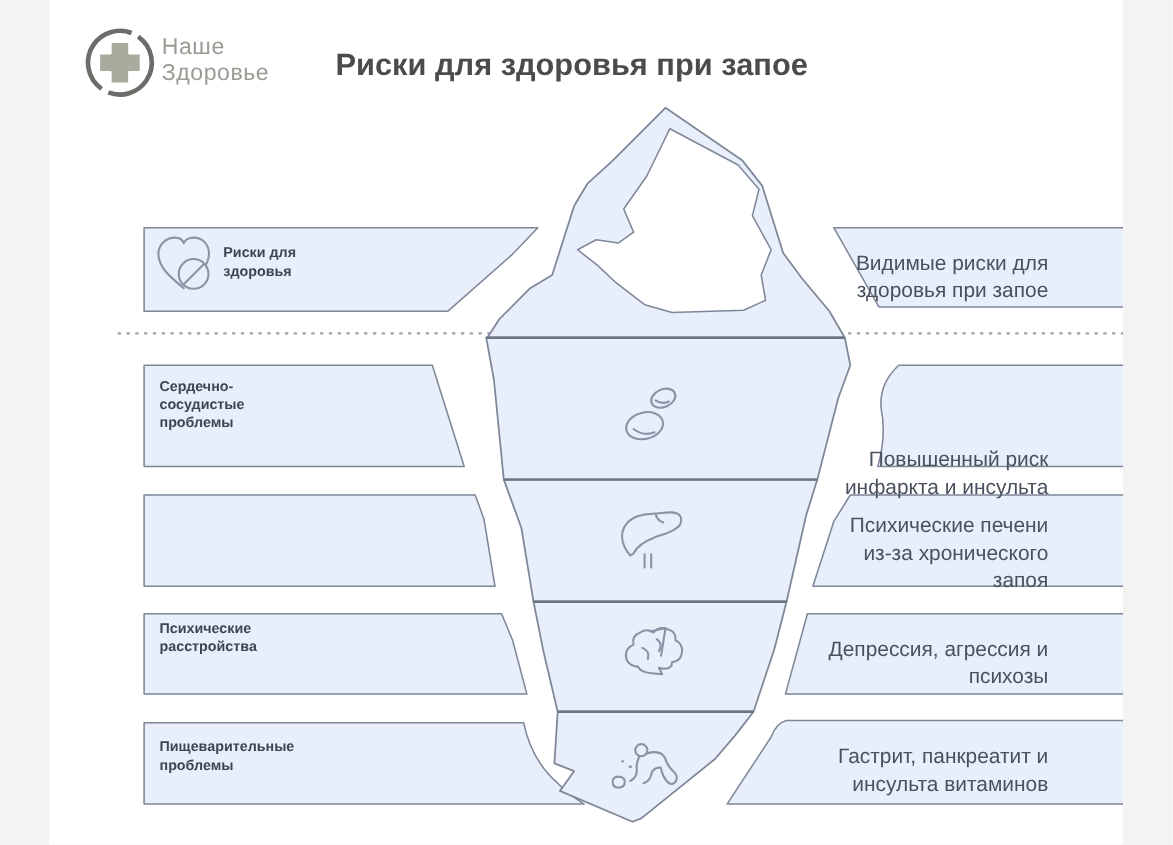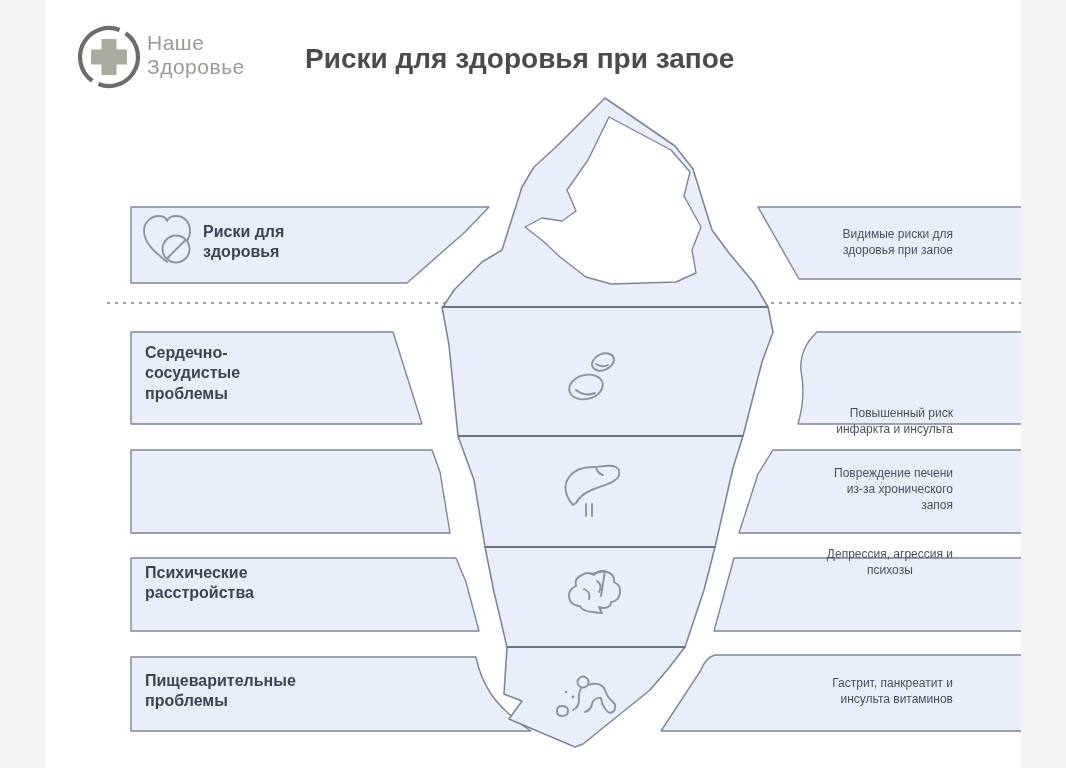--- a/index.html
+++ b/index.html
@@ -35,36 +35,36 @@
   .logo-text{
     position:absolute;left:102px;top:31px;
     font-size:21px;line-height:1.14;color:var(--logo-text-color);
     letter-spacing:.5px;
   }
   .page-title{
     position:absolute;left:260px;top:43px;width:570px;text-align:left;
     font-size:28px;font-weight:700;color:var(--title-color);
   }
   .label-left{
-    position:absolute;font-weight:700;font-size:16px;line-height:1.27;
+    position:absolute;font-weight:700;font-size:13px;line-height:1.27;
     color:var(--left-label-color);white-space:pre-line;
   }
   .label-right{
-    position:absolute;right:68px;font-size:12px;line-height:1.32;
+    position:absolute;right:68px;font-size:19px;line-height:1.32;
     color:var(--right-label-color);text-align:right;white-space:pre-line;
   }
   .ll1{left:158px;top:222px;}
   .ll2{left:100px;top:343px;}
   .ll3{left:100px;top:468px;}
   .ll4{left:100px;top:563px;}
   .ll5{left:100px;top:671px;}
   .rl1{top:227px;}
   .rl2{top:358px;margin-top:48px;}
   .rl3{top:466px;}
-  .rl4{top:547px;text-align:center;}
+  .rl4{top:578px;}
   .rl5{top:676px;}
 </style>
 </head>
 <body>
 
 <div class="canvas">
 
   <svg width="1066" height="768" viewBox="0 0 1066 768">
 
     <line class="dotline" x1="62" y1="303" x2="1008" y2="303"></line>
@@ -161,21 +161,21 @@
 проблемы</div>
   <div class="label-left ll4">Психические
 расстройства</div>
   <div class="label-left ll5">Пищеварительные
 проблемы</div>
 
   <div class="label-right rl1">Видимые риски для
 здоровья при запое</div>
   <div class="label-right rl2">Повышенный риск
 инфаркта и инсульта</div>
-  <div class="label-right rl3">Повреждение печени
+  <div class="label-right rl3">Психические печени
 из-за хронического
 запоя</div>
   <div class="label-right rl4">Депрессия, агрессия и
 психозы</div>
   <div class="label-right rl5">Гастрит, панкреатит и
 инсульта витаминов</div>
 
 </div>
 
 </body></html>

